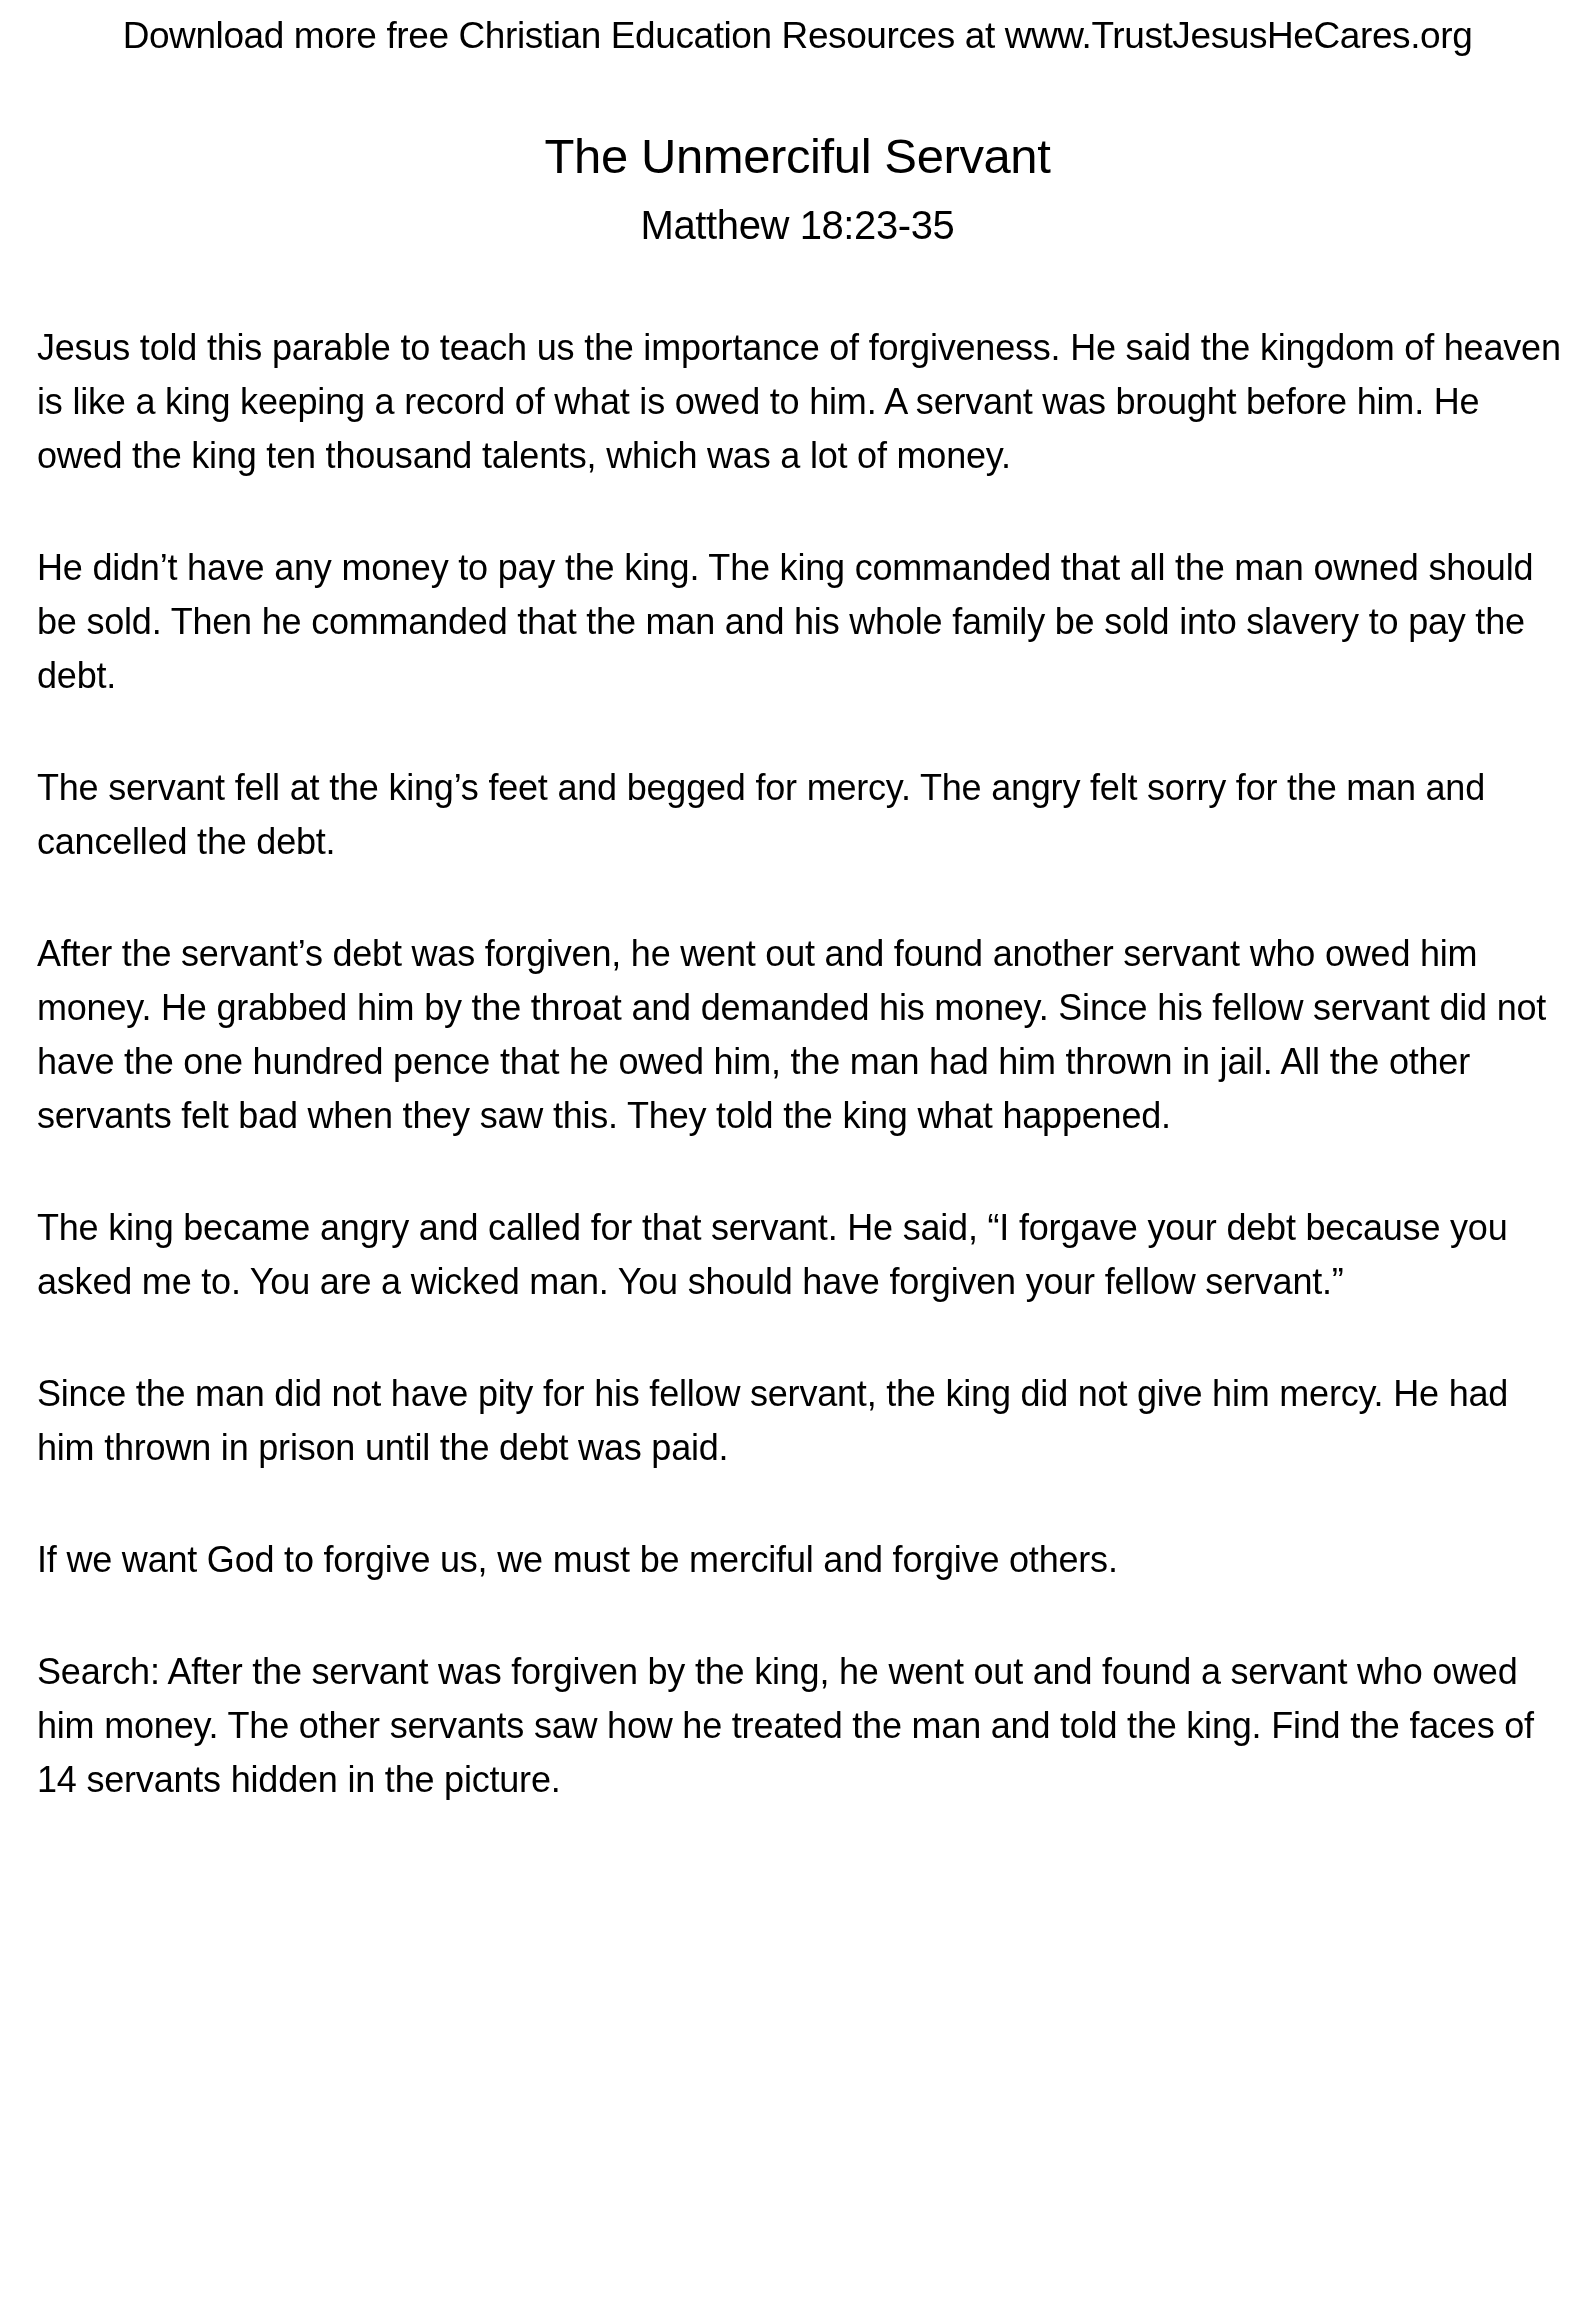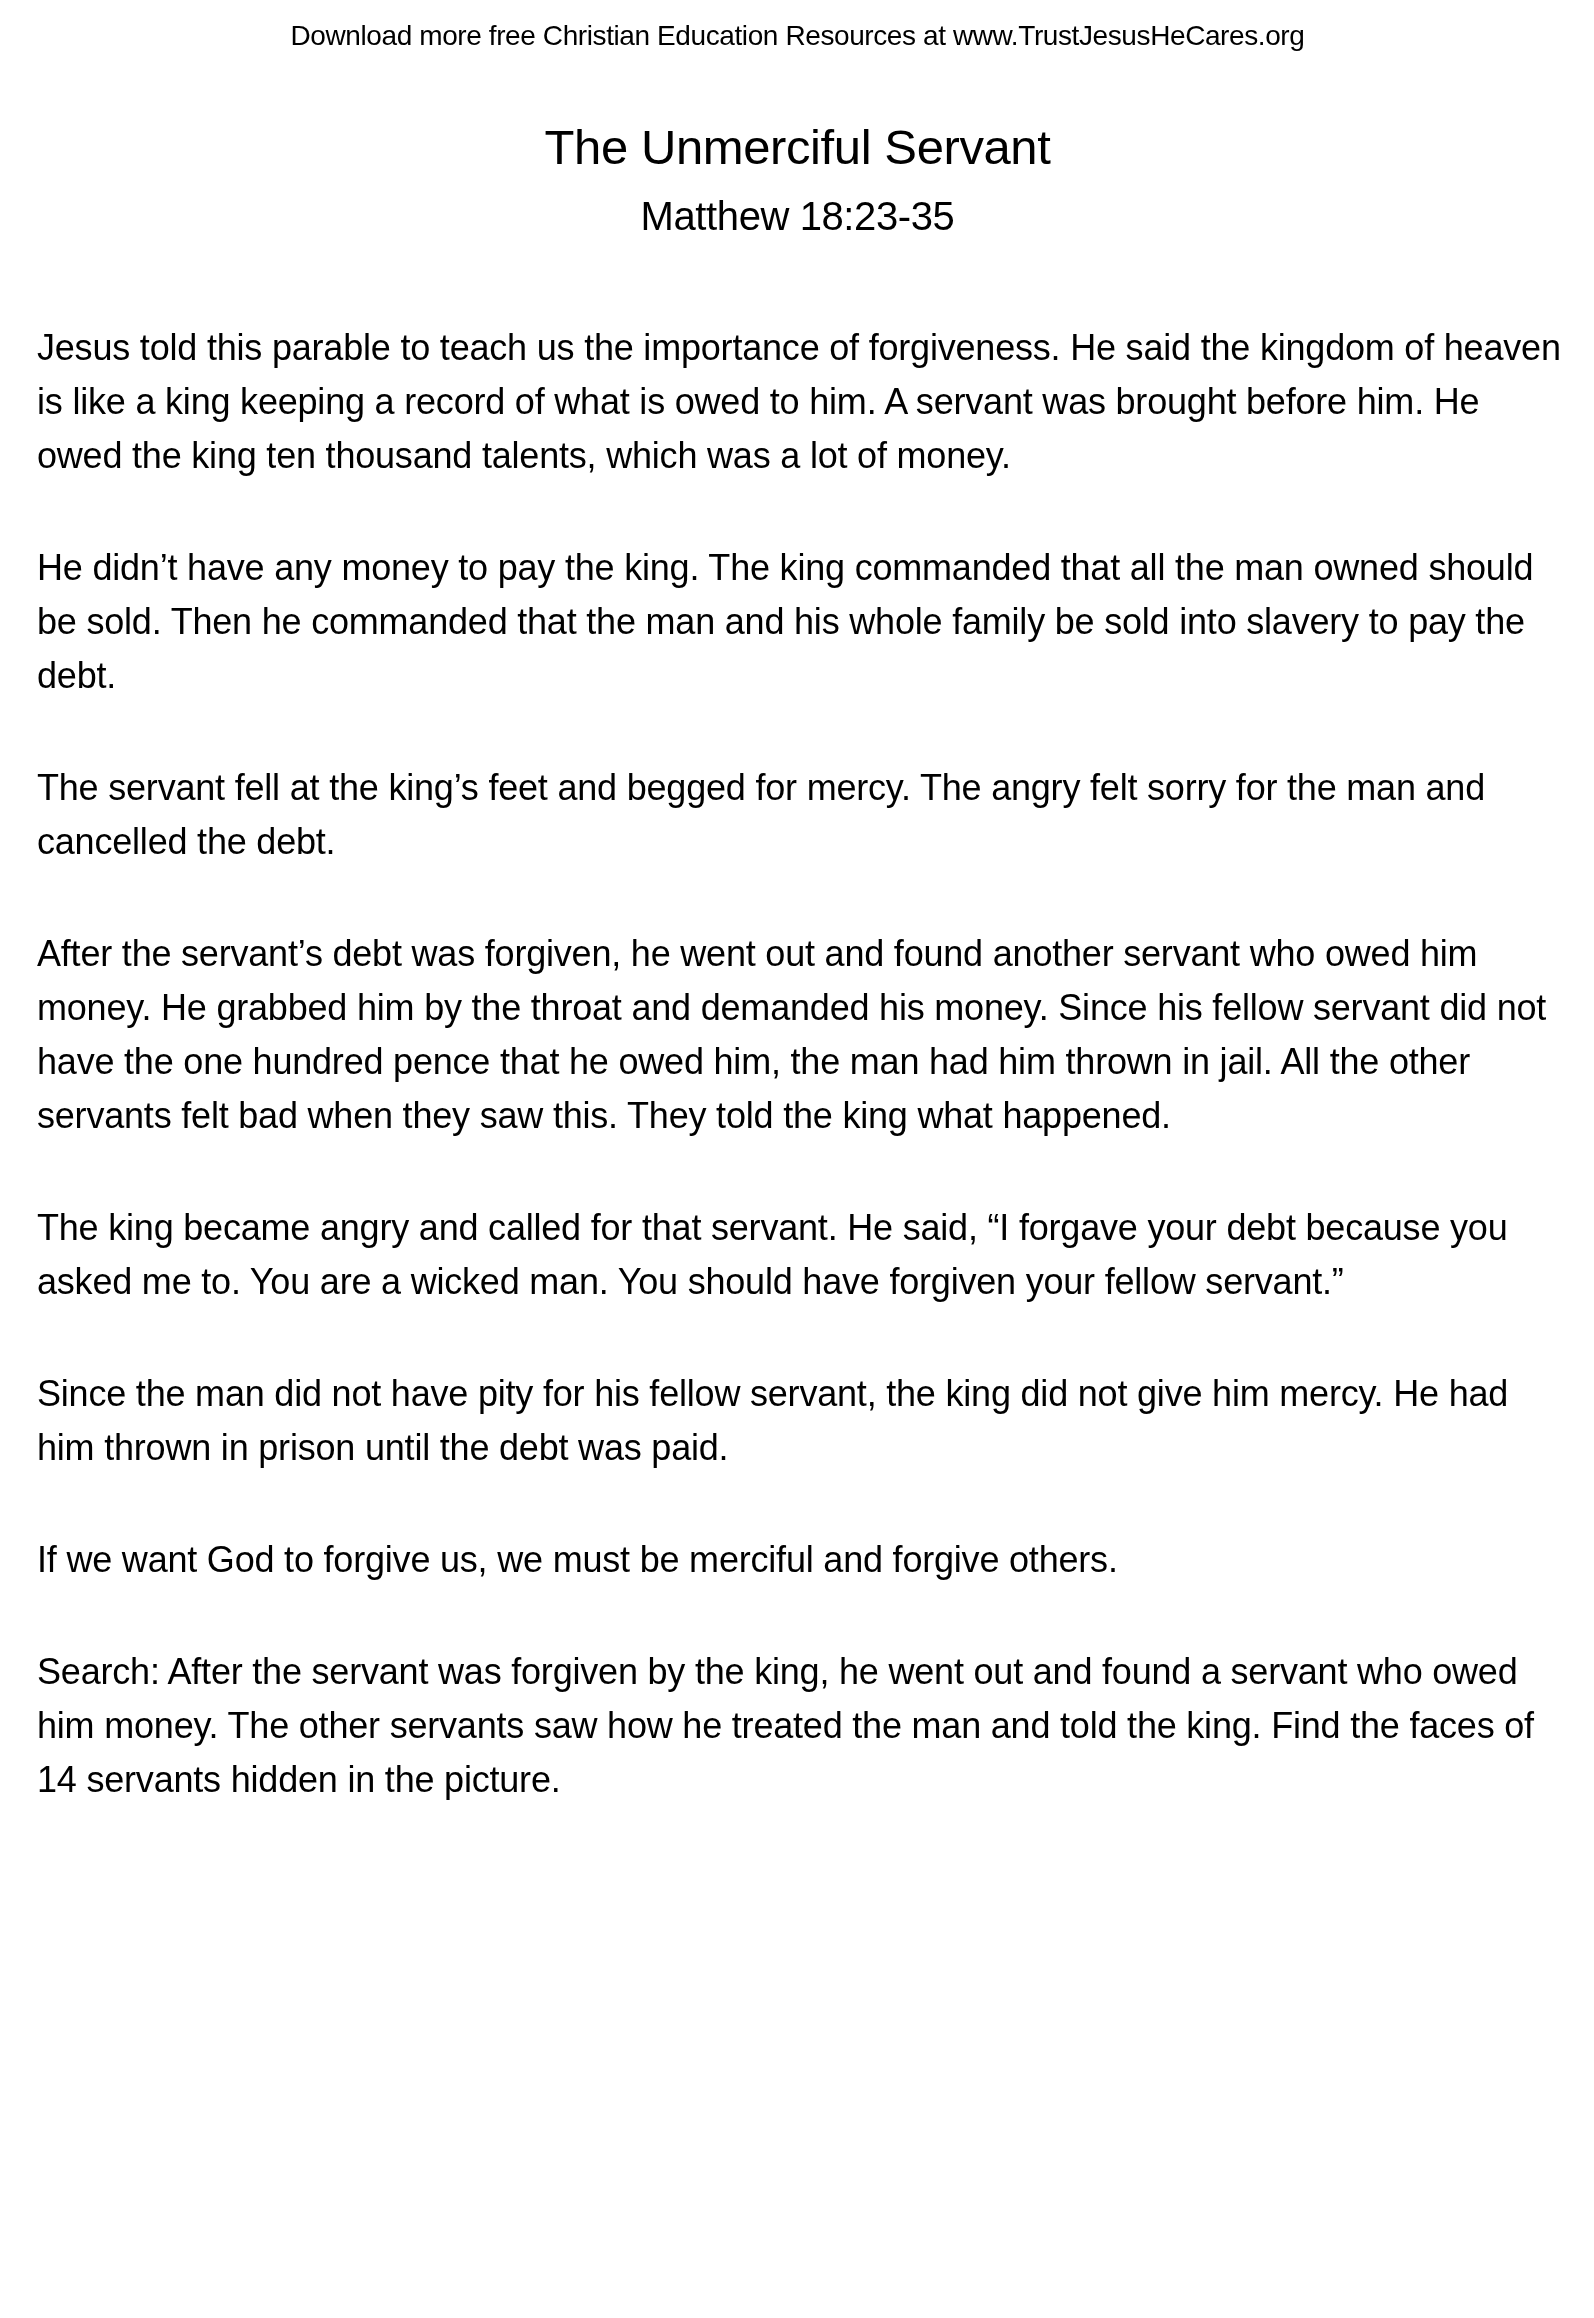--- a/index.html
+++ b/index.html
@@ -15,27 +15,27 @@
     color: #000000;
     font-family: "Liberation Sans", sans-serif;
     overflow: hidden;
   }
   .header-note {
     position: absolute;
     top: 17px;
     left: 0;
     width: 100%;
     text-align: center;
-    font-size: 28px;
+    font-size: 37px;
     line-height: 38px;
     letter-spacing: -0.4px;
   }
   .title-block {
     position: absolute;
-    top: 118px;
+    top: 127px;
     left: 0;
     width: 100%;
     text-align: center;
   }
   .page-title {
     font-size: 49px;
     line-height: 58px;
     font-weight: 400;
     letter-spacing: -0.4px;
   }

